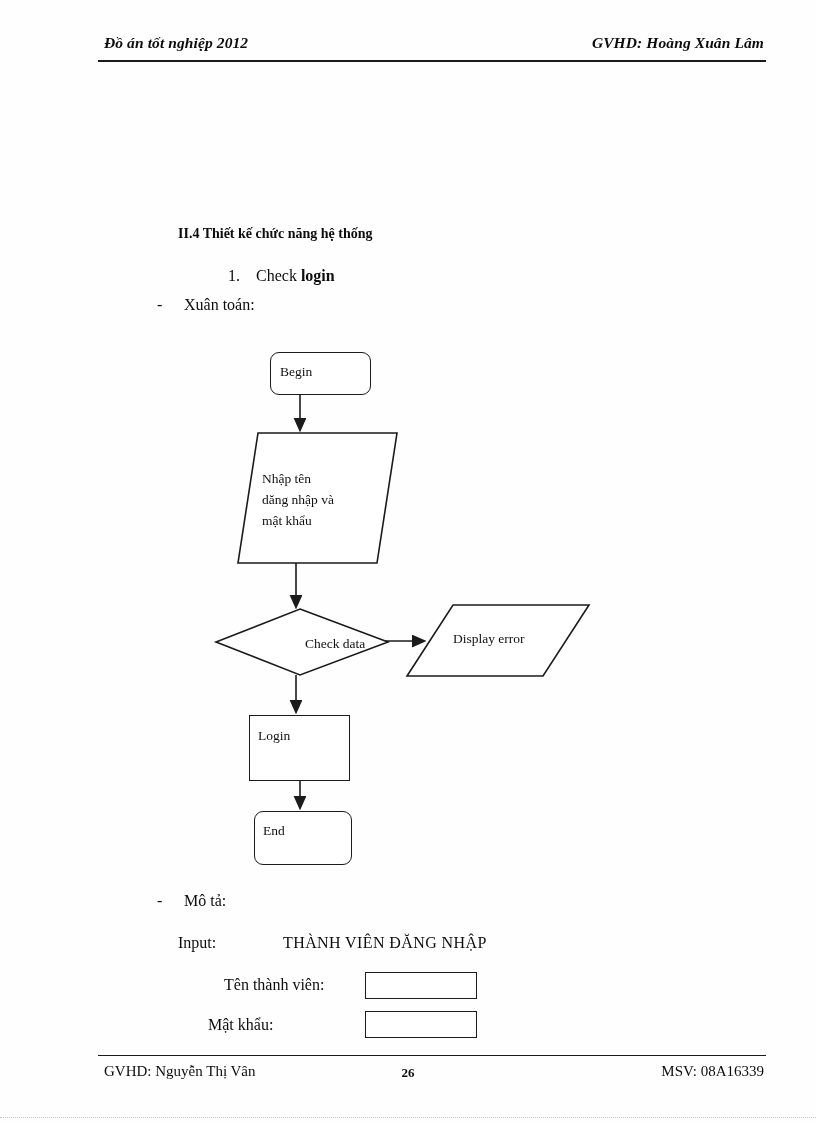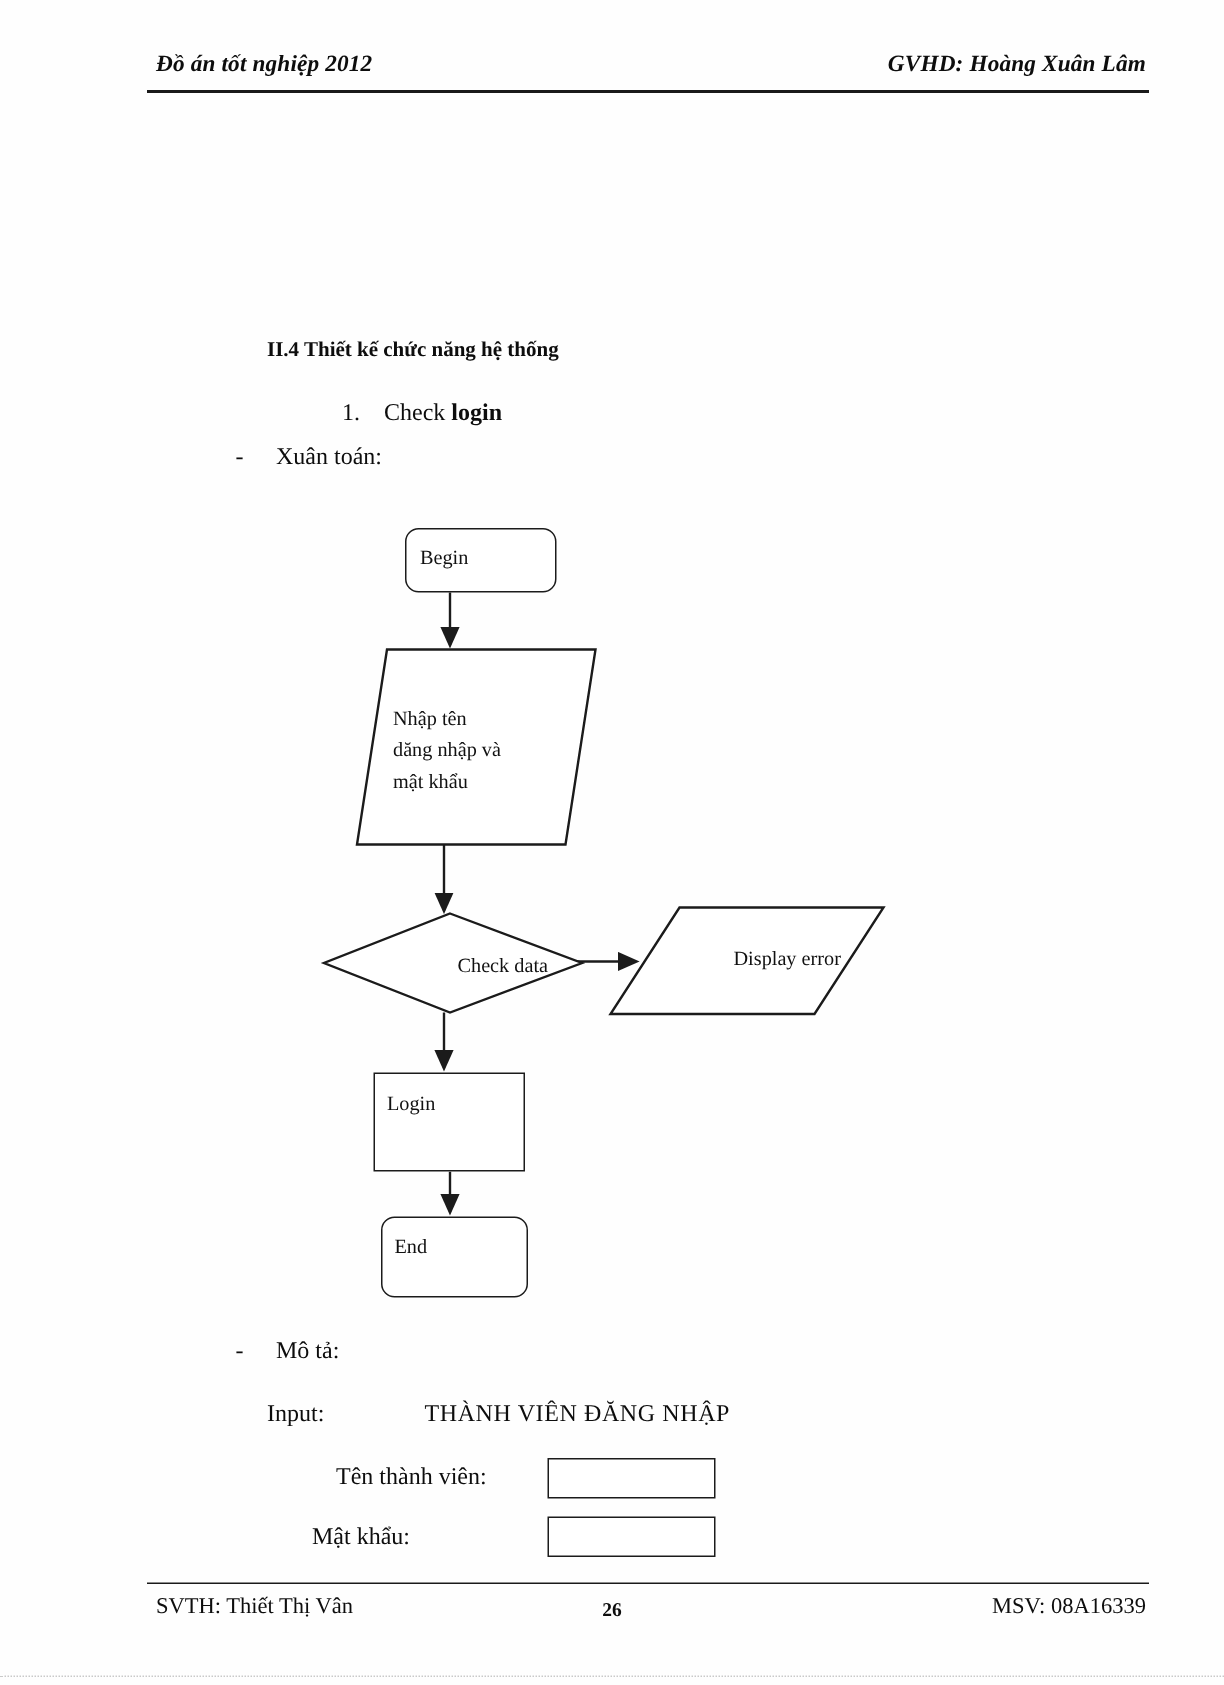--- a/index.html
+++ b/index.html
@@ -238,21 +238,21 @@
 mật khẩu</div>
 
     <svg class="svg-shape" style="left:212px;top:605px;width:180px;height:74px;" viewBox="0 0 180 74">
       <polygon points="88,4 176,37 88,70 4,37" fill="#ffffff" stroke="#1b1b1b" stroke-width="1.6"></polygon>
     </svg>
     <div class="shape-text" style="left:261px;top:633px;margin-left:44px;">Check data</div>
 
     <svg class="svg-shape" style="left:403px;top:600px;width:190px;height:82px;" viewBox="0 0 190 82">
       <polygon points="50,5 186,5 140,76 4,76" fill="#ffffff" stroke="#1b1b1b" stroke-width="1.6"></polygon>
     </svg>
-    <div class="shape-text" style="left:453px;top:628px;margin-left:36px;">Display  error</div>
+    <div class="shape-text" style="left:453px;top:628px;">Display  error</div>
 
     <div class="shape process" style="left:249px;top:715px;width:101px;height:66px;"></div>
     <div class="shape-text" style="left:258px;top:725px;">Login</div>
 
     <div class="shape terminator" style="left:254px;top:811px;width:98px;height:54px;"></div>
     <div class="shape-text" style="left:263px;top:820px;">End</div>
   </div>
 
   <div class="dash-row" id="mo-ta-row">
     <span class="dash">-</span>
@@ -262,18 +262,18 @@
   <div class="desc-label" style="left:178px;top:934px;">Input:</div>
   <div class="desc-value" style="left:283px;top:934px;">THÀNH VIÊN ĐĂNG NHẬP</div>
 
   <div class="field-label" style="left:224px;top:976px;">Tên thành viên:</div>
   <div class="field-box" style="left:365px;top:972px;width:112px;height:27px;"></div>
 
   <div class="field-label" style="left:208px;top:1016px;">Mật khẩu:</div>
   <div class="field-box" style="left:365px;top:1011px;width:112px;height:27px;"></div>
 
   <div class="footer-rule"></div>
-  <div class="footer-left">SVTH: Thiết Thị Vân</div>
+  <div class="footer-left">GVHD: Nguyễn Thị Vân</div>
   <div class="footer-center">26</div>
   <div class="footer-right">MSV: 08A16339</div>
   <div class="page-edge"></div>
 
 </div>
 
 </body></html>

